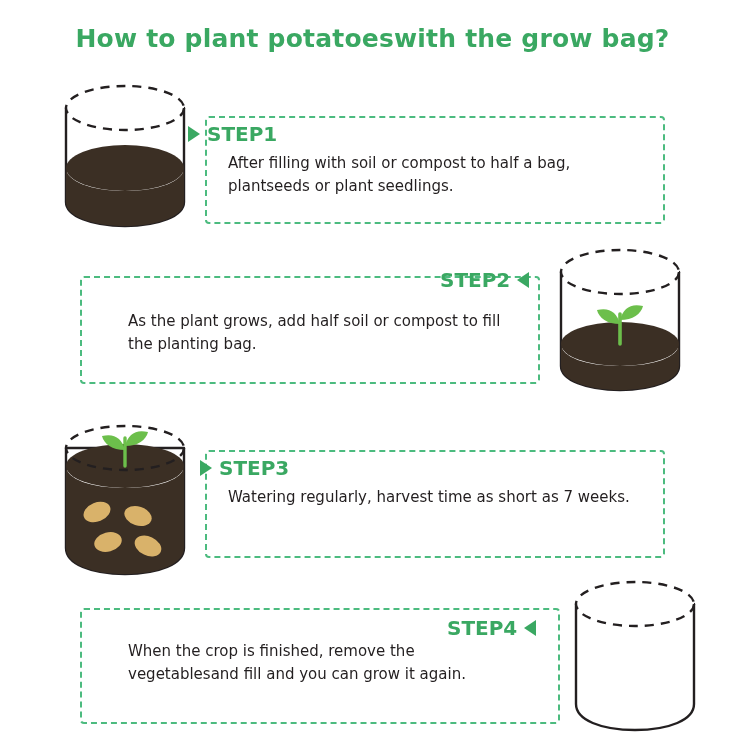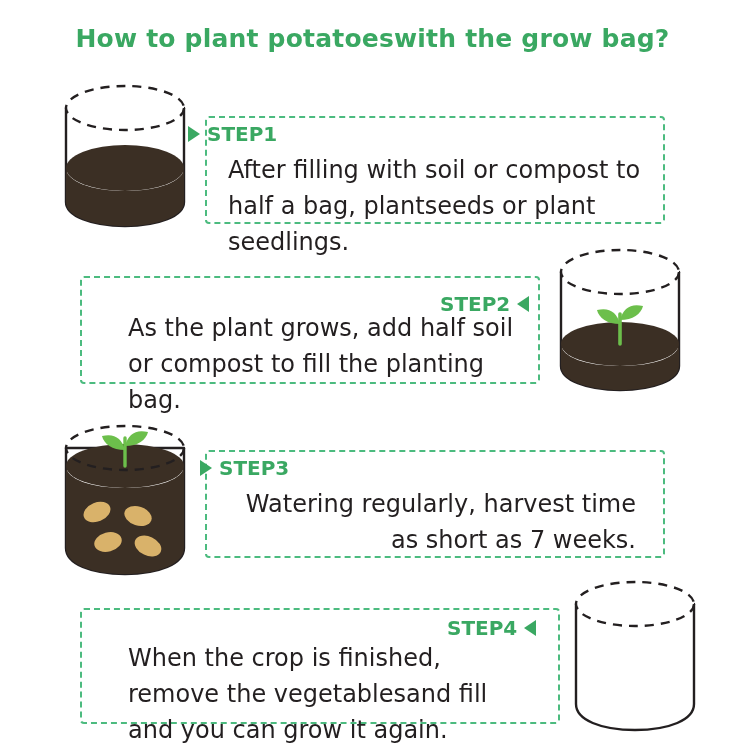--- a/index.html
+++ b/index.html
@@ -59,21 +59,21 @@
     border-bottom: 8px solid transparent;
   }
   .tri-right {
     border-left: 12px solid #3aa862;
   }
   .tri-left {
     border-right: 12px solid #3aa862;
   }
   .step-body {
     position: absolute;
-    font-size: 24px;
+    font-size: 15px;
     line-height: 1.5;
     color: #231f20;
   }
 
   
   .bag {
     position: absolute;
   }
   .bag svg { display: block; }
 </style>
@@ -116,21 +116,21 @@
         <ellipse cx="75" cy="96" rx="59" ry="22" fill="#3b2f24"></ellipse>
 
         <path d="M75,96 L75,66" stroke="#6cbf4b" stroke-width="3.6" stroke-linecap="round" fill="none"></path>
         <path d="M75,76 C62,76 54,70 52,62 C64,59 72,64 75,76 Z" fill="#6cbf4b"></path>
         <path d="M75,72 C88,72 96,66 98,58 C86,55 78,60 75,72 Z" fill="#6cbf4b"></path>
         <ellipse cx="75" cy="24" rx="59" ry="22" fill="#ffffff" stroke="#231f20" stroke-width="2.4" stroke-dasharray="9 7"></ellipse>
       </svg>
     </div>
 
     <div class="box" style="left:80px; top:276px; width:460px; height:108px;"></div>
-    <div class="step-head" style="left:440px; top:292px;text-align:right;">
+    <div class="step-head" style="left:440px; top:268px;text-align:right;">
       <span>STEP2</span>
       <span class="tri tri-left"></span>
     </div>
     <div class="step-body" style="left:128px; top:310px; width:400px;">As the plant grows, add half soil or compost to fill the planting bag.</div>
   </div>
 
   <div class="step">
     <div class="bag" style="left:50px; top:424px;">
       <svg width="150" height="160" viewBox="0 0 150 160">
         <path d="M16,24 L16,124 C16,140 41,150 75,150 C109,150 134,140 134,124 L134,24 Z" fill="#ffffff" stroke="#231f20" stroke-width="2.4" stroke-linejoin="round"></path>
@@ -149,21 +149,21 @@
         <path d="M75,22 C88,22 96,16 98,8 C86,5 78,10 75,22 Z" fill="#6cbf4b"></path>
         <ellipse cx="75" cy="24" rx="59" ry="22" fill="none" stroke="#231f20" stroke-width="2.4" stroke-dasharray="9 7"></ellipse>
       </svg>
     </div>
 
     <div class="box" style="left:205px; top:450px; width:460px; height:108px;"></div>
     <div class="step-head" style="left:200px; top:456px;justify-content:space-between;">
       <span class="tri tri-right"></span>
       <span>STEP3</span>
     </div>
-    <div class="step-body" style="left:216px; top:486px; width:420px;text-align:right;">Watering regularly, harvest time as short as 7 weeks.</div>
+    <div class="step-body" style="left:228px; top:486px; width:420px;">Watering regularly, harvest time as short as 7 weeks.</div>
   </div>
 
   <div class="step">
     <div class="bag" style="left:560px; top:580px;">
       <svg width="150" height="165" viewBox="0 0 150 165">
         <path d="M16,24 L16,124 C16,140 41,150 75,150 C109,150 134,140 134,124 L134,24 Z" fill="#ffffff" stroke="#231f20" stroke-width="2.4" stroke-linejoin="round"></path>
         <ellipse cx="75" cy="24" rx="59" ry="22" fill="#ffffff" stroke="#231f20" stroke-width="2.4" stroke-dasharray="9 7"></ellipse>
       </svg>
     </div>
 

